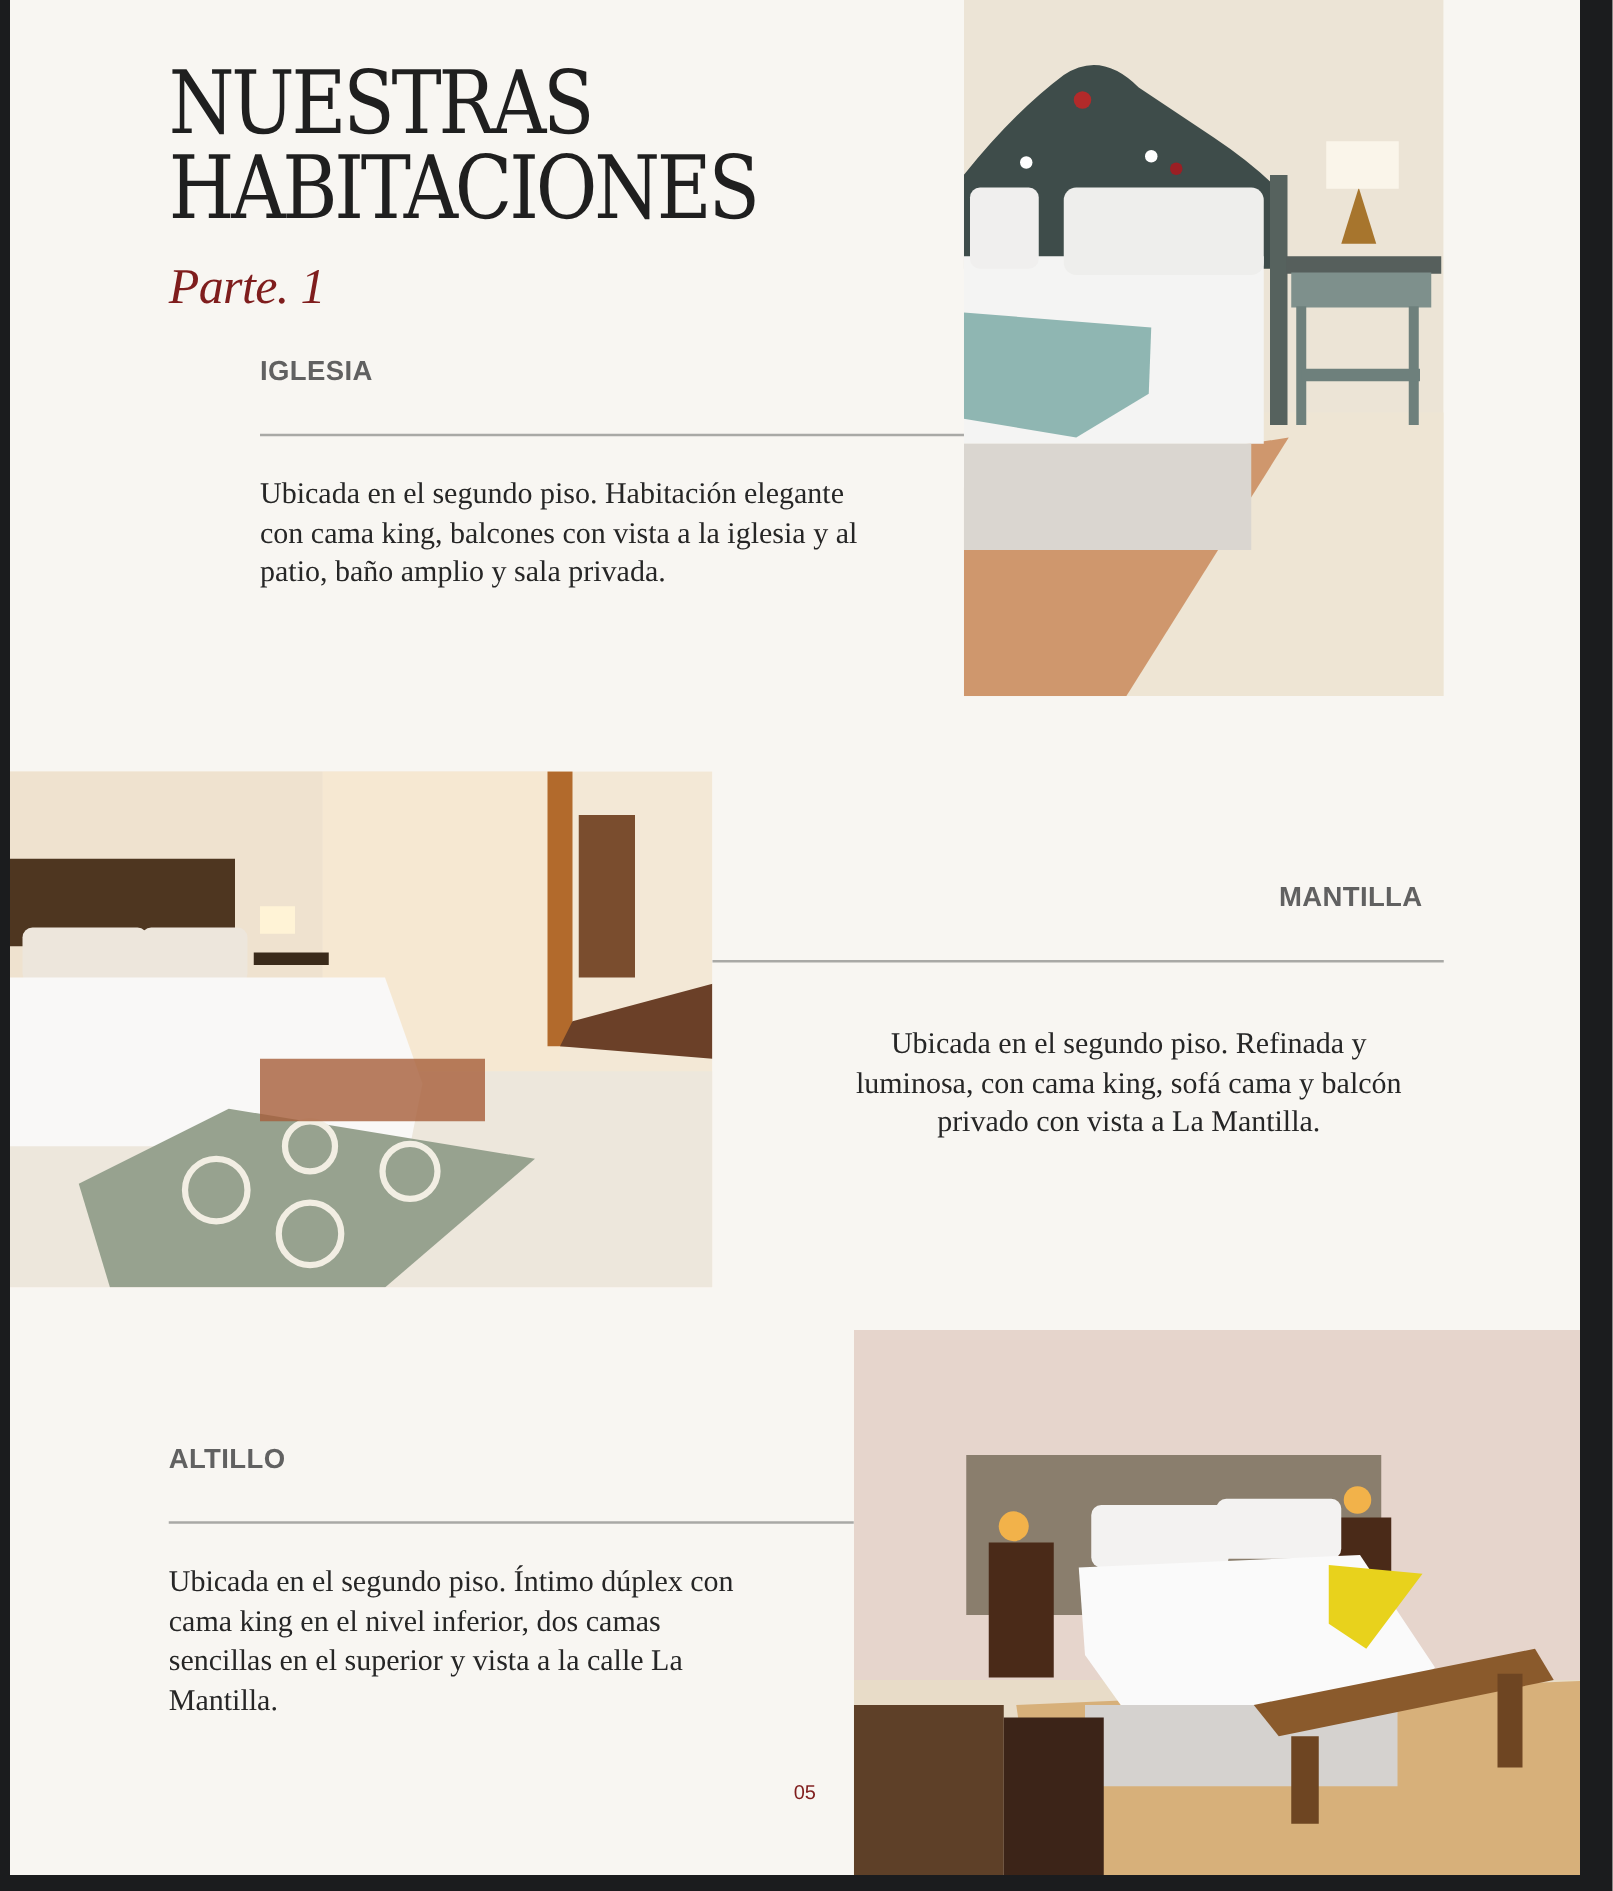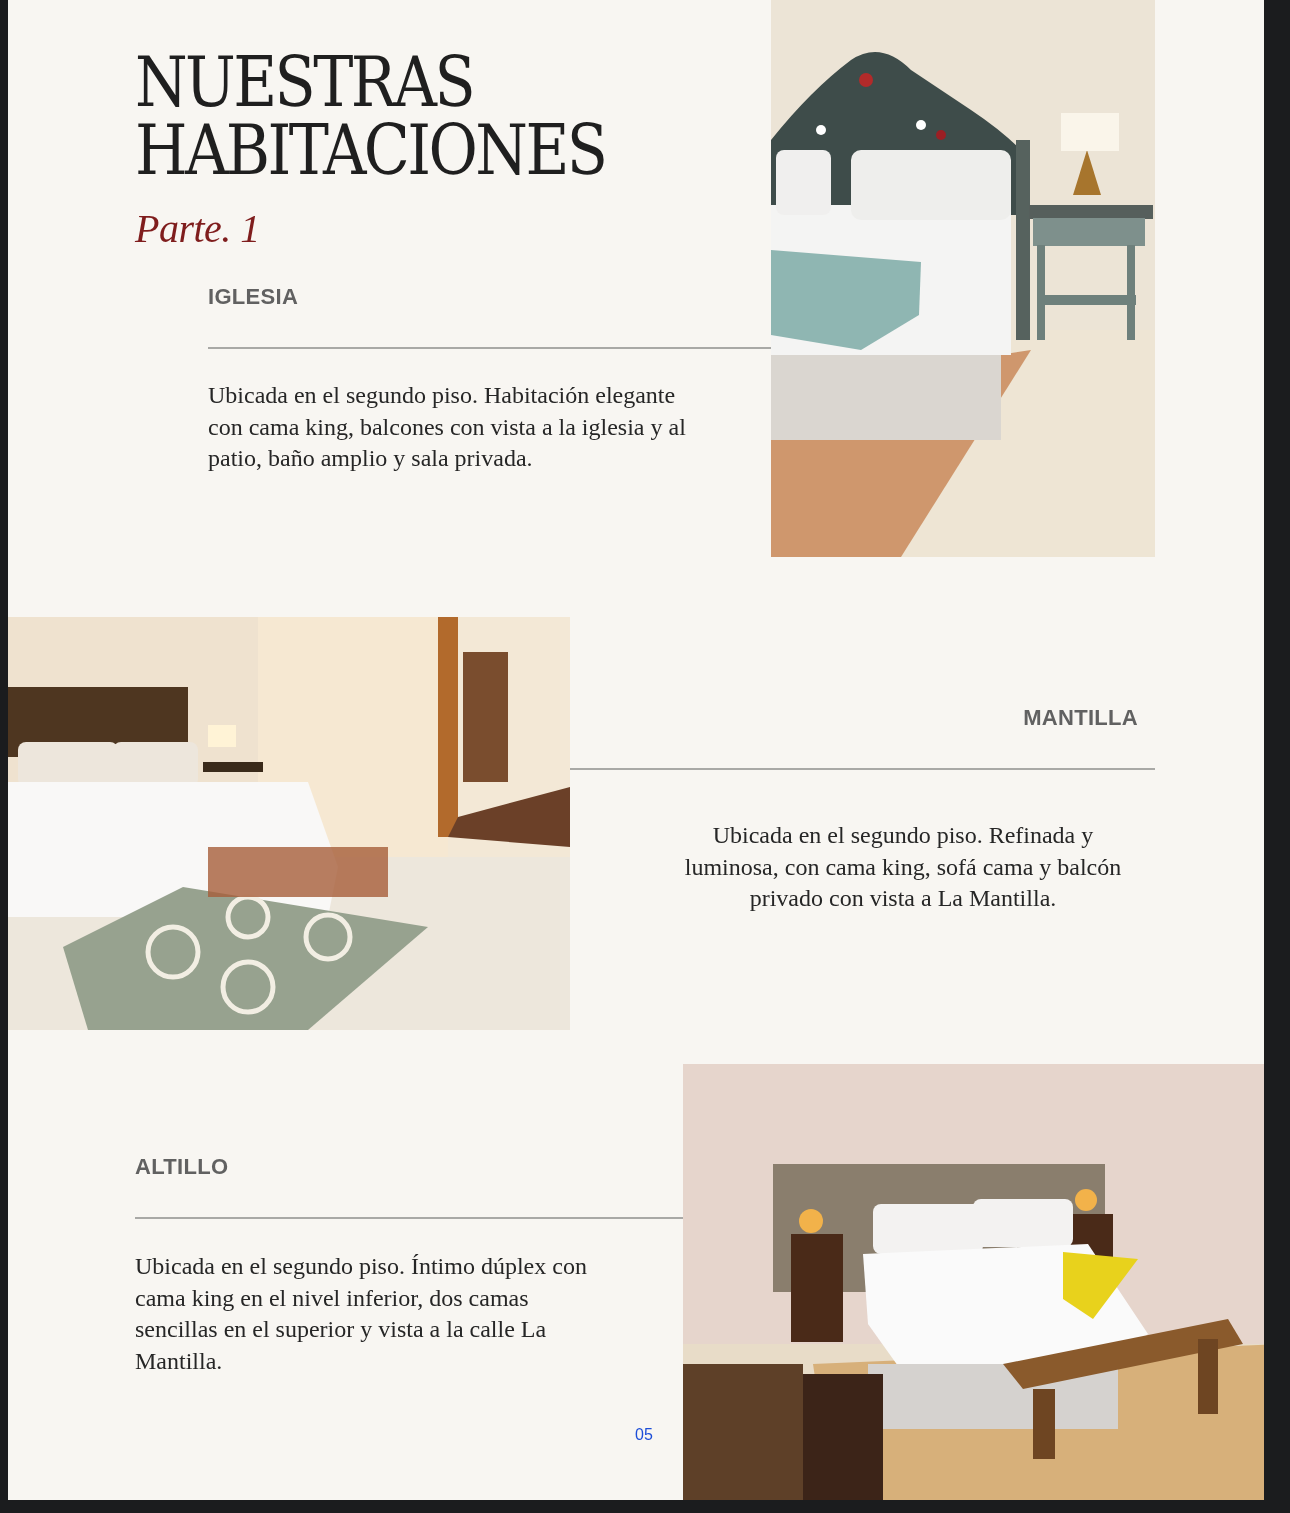--- a/index.html
+++ b/index.html
@@ -30,21 +30,21 @@
   .rule { position:absolute; height:2px; background:#a9a9a6; }
   .desc {
     position:absolute; font-family:"Liberation Serif", serif;
     font-size:24px; line-height:31.5px; color:#262626; margin:0;
   }
   .desc.right { text-align:center;margin-top:18px; }
   .photo { position:absolute; overflow:hidden; }
   .photo svg { display:block; width:100%; height:100%; }
   .page-num {
     position:absolute; left:627px; top:1426px;
-    font-family:"Liberation Sans", sans-serif; font-size:16px; color:#1d4ed8;
+    font-family:"Liberation Sans", sans-serif; font-size:16px; color:#7f1d1d;
   }
 </style>
 </head>
 <body>
 
 <div class="page">
 
   <h1 class="title">
     <span>NUESTRAS</span>
     <span>HABITACIONES</span>

